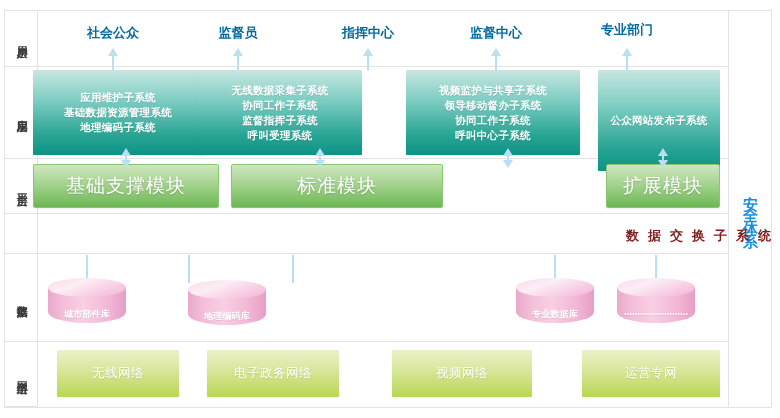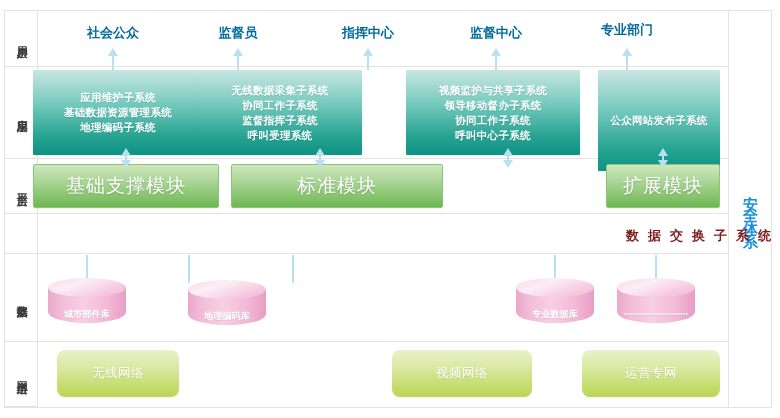--- a/index.html
+++ b/index.html
@@ -117,21 +117,21 @@
     position:absolute;left:0;top:30px;width:78px;text-align:center;
     color:#ffffff;font-size:9px;font-weight:700;letter-spacing:.2px;
     text-shadow:0 1px 1px rgba(0,0,0,.10);
   }
   .cyl .cap-label.dots{letter-spacing:0;font-size:8px;opacity:.95;}
 
   
   .net-box{
     position:absolute;
     background:linear-gradient(180deg,#ebf1c9 0%,#dbe9a4 35%,#c5dc6e 78%,#b9d653 100%);
-    border-radius:8px;
+    border-radius:1px;
     display:flex;align-items:center;justify-content:center;
     box-shadow:0 1px 2px rgba(0,0,0,.05);
   }
   .net-box span{
     color:#ffffff;font-size:12.5px;font-weight:400;letter-spacing:.5px;
     text-shadow:0 1px 1px rgba(0,0,0,.12);
   }
 </style>
 </head>
 <body>
@@ -258,20 +258,23 @@
       </div>
       <div class="arrow-line" style="left: 656px; top: 255px; height: 28px;"></div>
       <div class="cyl" style="left: 617px; top: 278px;">
         <div class="body"></div>
         <div class="top"></div>
         <div class="cap-label dots">……………………</div>
       </div>
       <div class="net-box" style="left: 57px; top: 350px; width: 122px; height: 47px;">
         <span>无线网络</span>
       </div>
+      <div class="net-box" style="left: 207px; top: 350px; width: 132px; height: 47px;">
+        <span>电子政务网络</span>
+      </div>
       <div class="net-box" style="left: 392px; top: 350px; width: 140px; height: 47px;">
         <span>视频网络</span>
       </div>
       <div class="net-box" style="left: 582px; top: 350px; width: 138px; height: 47px;">
         <span>运营专网</span>
       </div>
     </div>
 
 </div>
 

